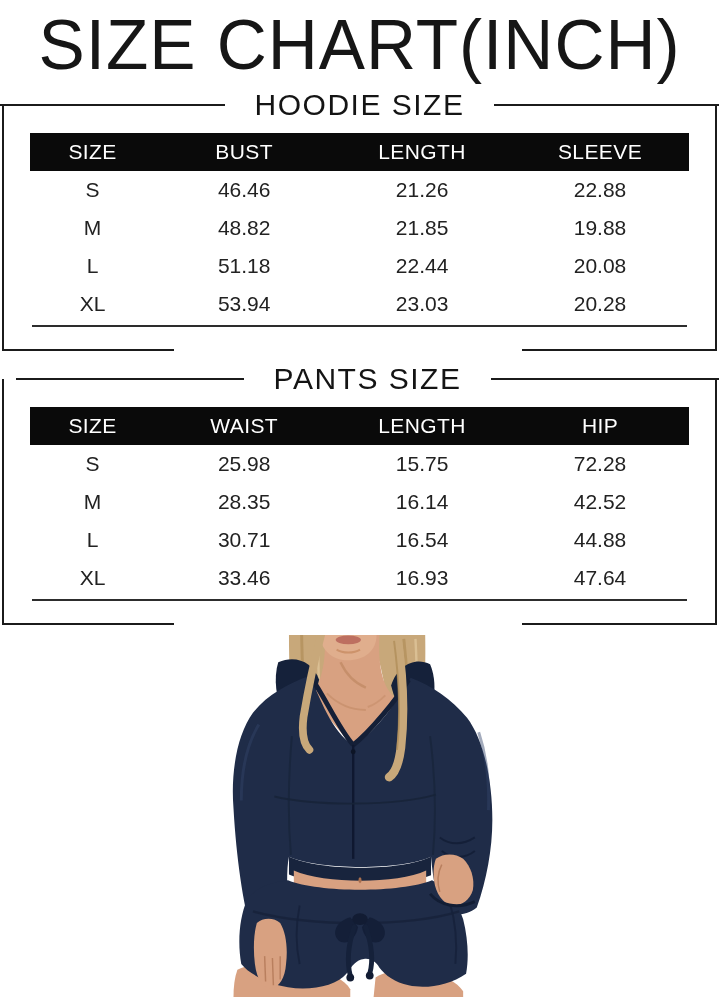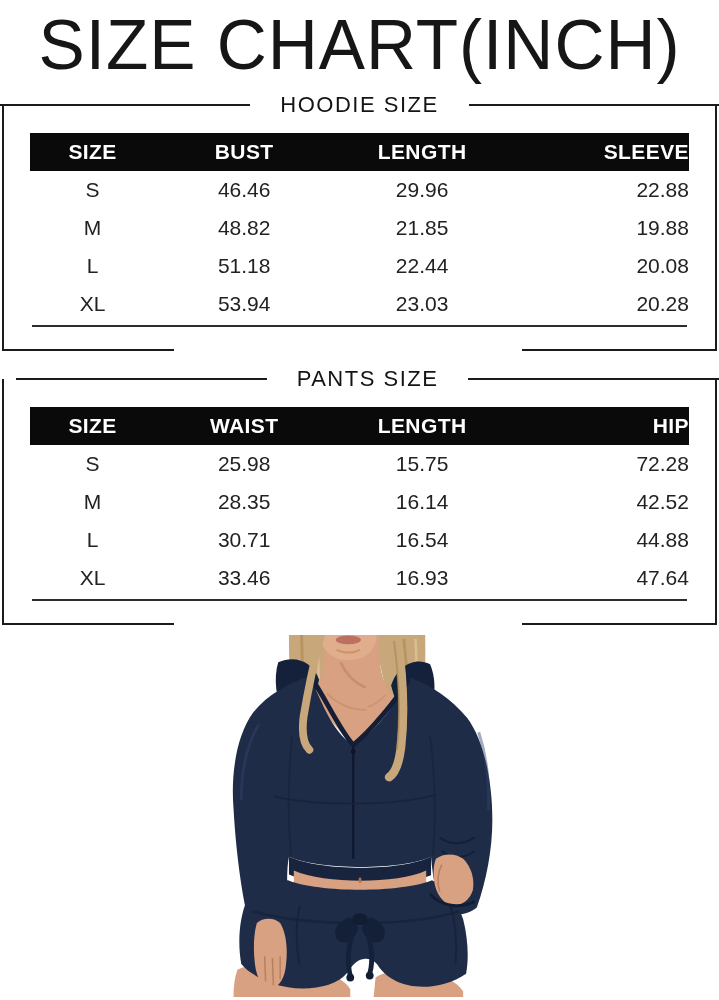--- a/index.html
+++ b/index.html
@@ -13,47 +13,47 @@
     margin:0;padding-top:2px;height:70px;line-height:70px;
     font-size:70px;font-weight:400;letter-spacing:1px;
     text-align:center;color:#161616;white-space:nowrap;
     transform:scaleX(0.99);transform-origin:center;
   }
   
   .heading-row{display:flex;align-items:center;height:36px;margin-top:7px;position:relative;z-index:2;}
   .heading-row.second{margin-top:10px;padding-left:16px;}
   .hline{flex:1;height:2px;background:#1b1b1b;}
   .section-title{
-    margin:0 30px;font-size:22px;font-weight:400;letter-spacing:1.5px;
+    margin:0 30px;font-size:30px;font-weight:400;letter-spacing:1.5px;
     color:#141414;white-space:nowrap;
   }
   
   .frame{
     margin:-18px 2px 0;border-left:2px solid #1b1b1b;border-right:2px solid #1b1b1b;
     padding:28px 0 24px;position:relative;z-index:1;
   }
   .frame-bottom{
     position:absolute;left:-2px;right:-2px;bottom:0;height:2px;
     display:flex;justify-content:space-between;
   }
   .seg{height:2px;background:#1b1b1b;}
   .seg-l{width:172px;}
   .seg-r{width:195px;}
   
   .thead{
     margin:0 26px;height:38px;background:#0a0a0a;
     display:flex;align-items:center;color:#fff;
-    font-size:21px;font-weight:700;letter-spacing:.4px;
+    font-size:21px;font-weight:400;letter-spacing:.4px;
   }
   .trow{
     margin:0 26px;height:38px;display:flex;align-items:center;
     font-size:21px;color:#222;
   }
   .col{text-align:center;}
-  .c0{width:19%;}.c1{width:27%;}.c2{width:27%;}.c3{width:27%;text-align:right;}
+  .c0{width:19%;}.c1{width:27%;}.c2{width:27%;}.c3{width:27%;}
   .bottom-rule{margin:2px 28px 0;height:2px;background:#2d2d2d;}
   
   .photo{margin:10px auto 0;width:340px;height:362px;display:block;}
 </style>
 </head>
 <body>
 
 <div class="page">
 
   <h1 class="page-title">SIZE CHART(INCH)</h1>
@@ -67,21 +67,21 @@
     <div class="frame">
       <div class="thead">
         <span class="col c0">SIZE</span>
         <span class="col c1">BUST</span>
         <span class="col c2">LENGTH</span>
         <span class="col c3">SLEEVE</span>
       </div>
       <div class="trow">
         <span class="col c0">S</span>
         <span class="col c1">46.46</span>
-        <span class="col c2">29.96</span>
+        <span class="col c2">21.26</span>
         <span class="col c3">22.88</span>
       </div>
       <div class="trow">
         <span class="col c0">M</span>
         <span class="col c1">48.82</span>
         <span class="col c2">21.85</span>
         <span class="col c3">19.88</span>
       </div>
       <div class="trow">
         <span class="col c0">L</span>

